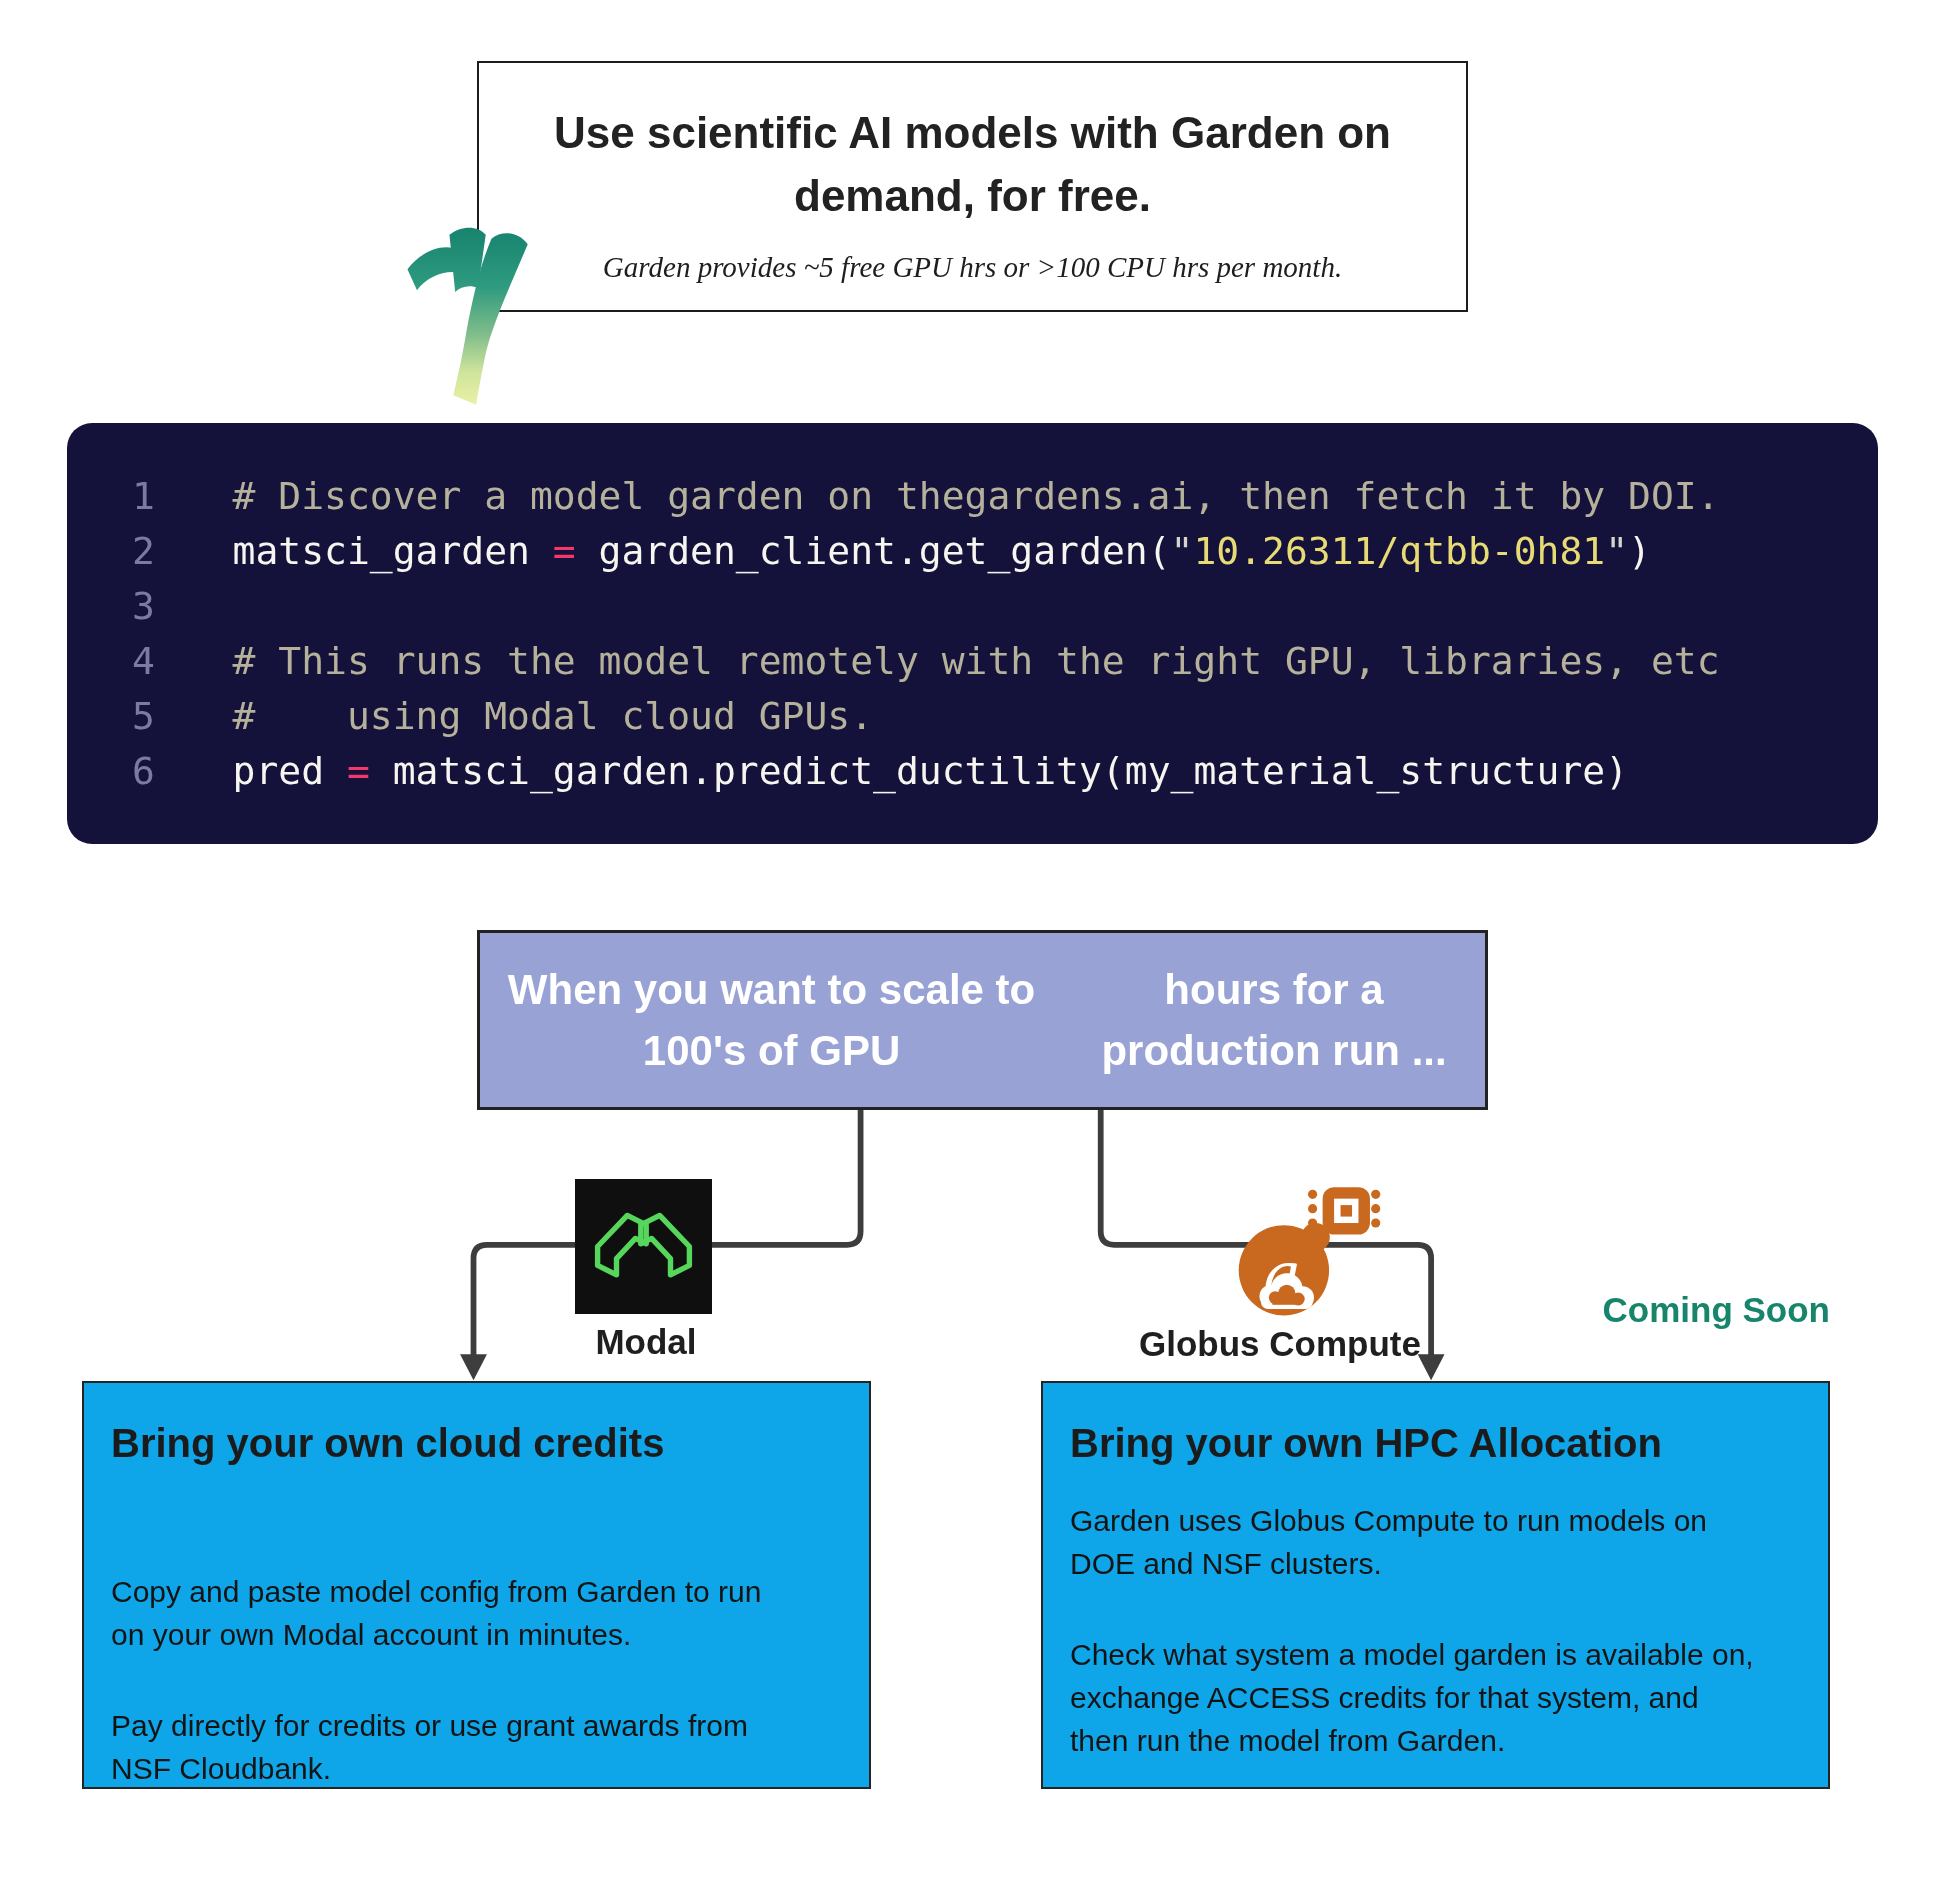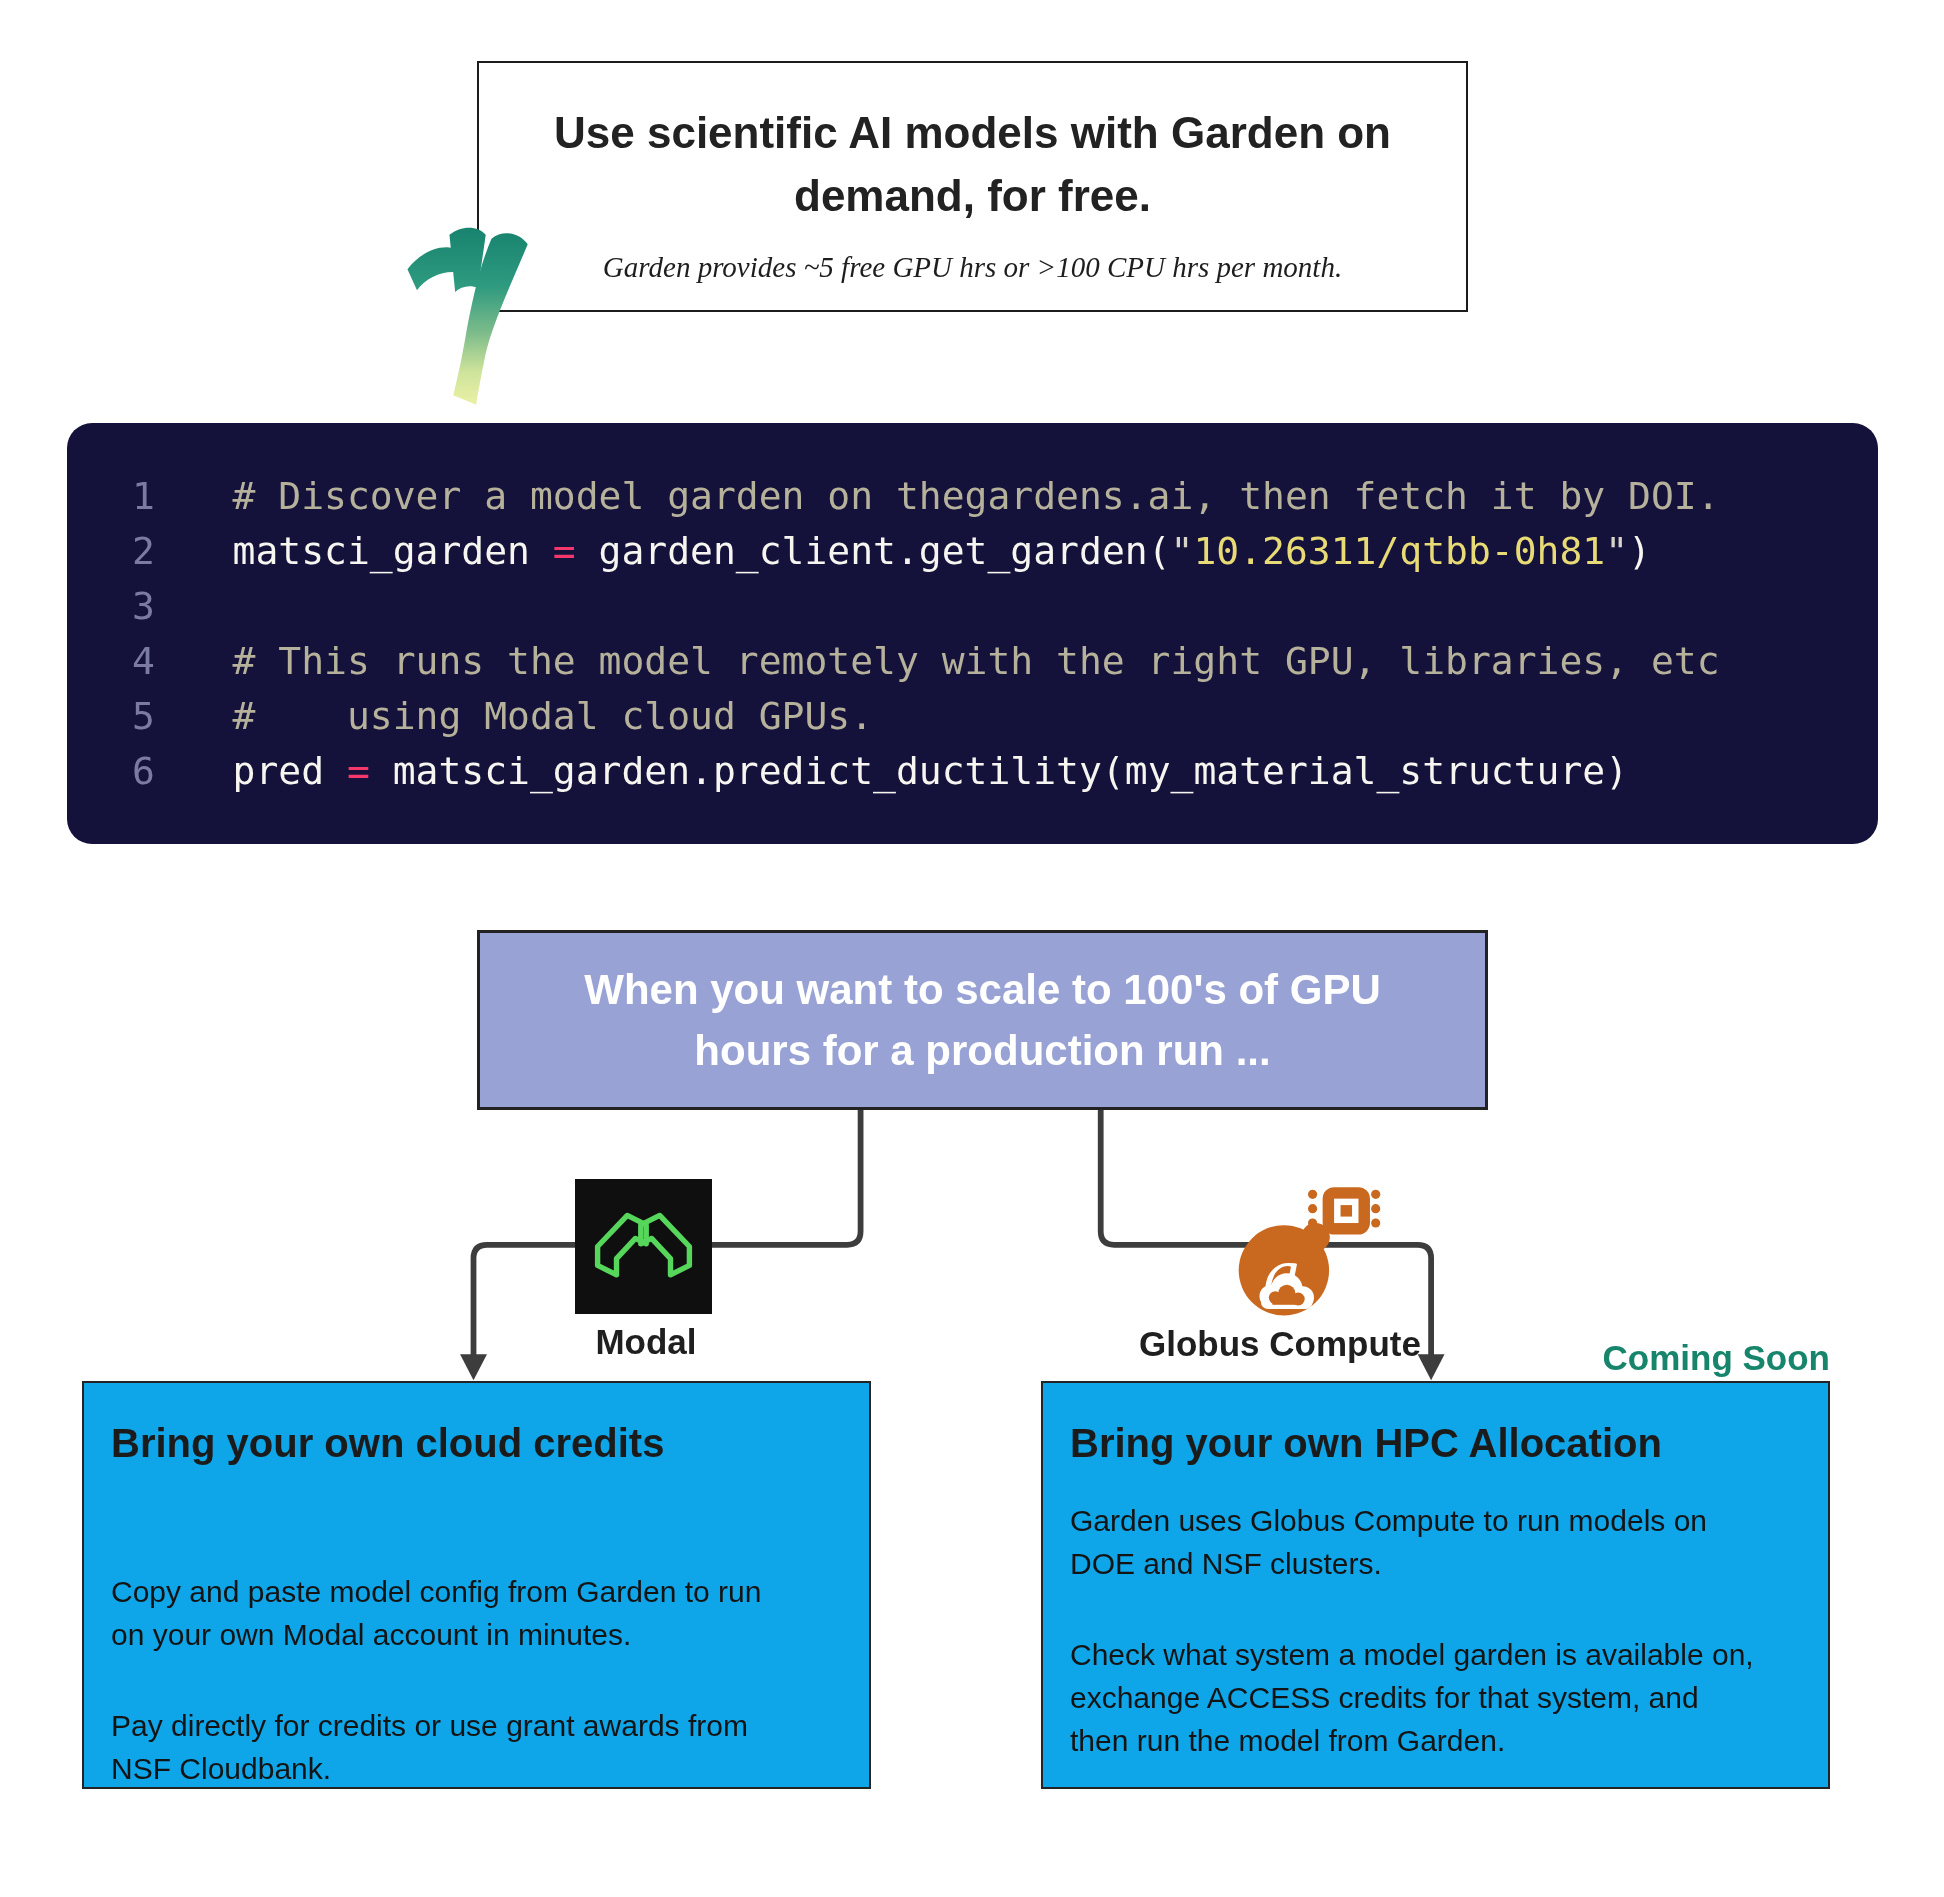--- a/index.html
+++ b/index.html
@@ -23,34 +23,34 @@
   .ln{width:154px;box-sizing:border-box;padding-left:65px;color:#7b7aa2;flex:none;}
   .ct{white-space:pre;margin-left:11.5px;}
   .tok-comment{color:#b6b19b;}
   .tok-plain{color:#f6f5f0;}
   .tok-op{color:#f5376b;}
   .tok-str{color:#e8da75;}
   .tok-q{color:#d8d3c8;}
 
   
   .flow-box{left:477px;top:930px;width:1011px;height:180px;background:#99a2d5;
-    border:3.8px solid #222222;display:flex;flex-direction:column;align-items:center;
+    border:3.8px solid #222222;display:flex;flex-direction:row;align-items:center;
     justify-content:center;text-align:center;z-index:2;}
   .flow-box div{font-size:42px;line-height:61px;font-weight:bold;color:#ffffff;}
 
   
   .connectors{left:0;top:0;width:1944px;height:1897px;z-index:1;}
 
   
   .modal-logo{left:575px;top:1179px;width:137px;height:135px;background:#0f0f0f;z-index:3;}
   .branch-label{font-size:35px;font-weight:bold;color:#1f1f1f;white-space:nowrap;z-index:3;}
   .modal-label{left:646px;top:1322px;transform:translateX(-50%);}
   .globus-logo{left:1232px;top:1180px;width:154px;height:142px;z-index:3;}
   .globus-label{left:1280px;top:1324px;transform:translateX(-50%);}
-  .coming-soon{left:1830px;top:1338px;transform:translateX(-100%);font-size:35px;
+  .coming-soon{left:1830px;top:1290px;transform:translateX(-100%);font-size:35px;
     font-weight:bold;color:#17856b;white-space:nowrap;z-index:3;}
 
   
   .bottom-card{width:789px;height:408px;background:#0ea5e9;border:2.9px solid #242424;
     text-align:left;padding:0 27px;z-index:2;}
   .card-left{left:82px;top:1381px;}
   .card-right{left:1041px;top:1381px;}
   .card-title{font-size:40px;line-height:50px;font-weight:bold;color:#1b1b1b;margin-top:35px;}
   .card-para{font-size:30px;line-height:43px;color:#141414;white-space:pre-line;}
   .card-left .p1{margin-top:102px;}

